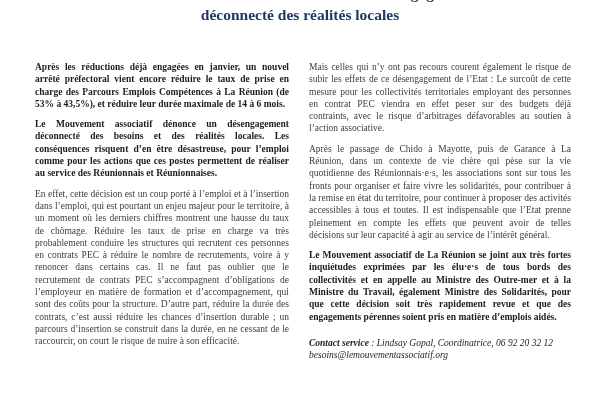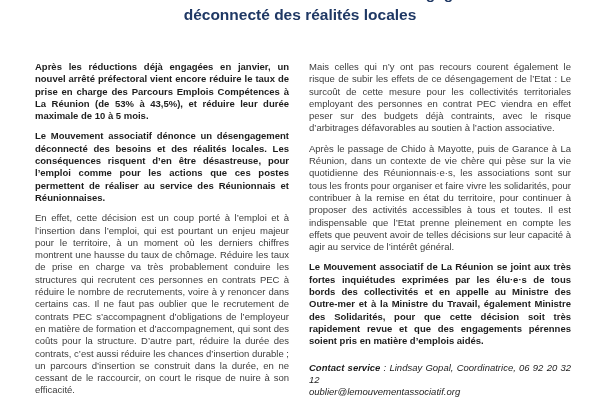--- a/index.html
+++ b/index.html
@@ -1,16 +1,16 @@
 <!DOCTYPE html>
 <html lang="fr" style="--title-color: #1f3864; --body-color: #3c3c3c;"><head>
 <meta charset="utf-8">
 <style>
   :root { --title-color: #1f3864; --body-color: #3c3c3c; --bold-color: #1d1d1d; }
-  * { box-sizing: border-box; margin: 0; padding: 0; }
+  * { box-sizing: border-box; margin: 0; padding: 0; font-family: Liberation Serif, serif; }
   html, body { background: #ffffff; }
   body { font-family: "Liberation Sans", "DejaVu Sans", sans-serif; }
   .page {
     position: relative;
     width: 600px;
     height: 403px;
     background: #ffffff;
     overflow: hidden;
   }
   .title-wrap { text-align: center; }
@@ -56,30 +56,30 @@
   <div class="title-wrap">
     <div class="title-clip">
       <div class="title-line">Le Mouvement associatif dénonce un désengagement</div>
     </div>
     <div class="title-line">déconnecté des réalités locales</div>
   </div>
 
   <div class="columns">
 
     <div class="col col-left">
-      <p class="bold">Après les réductions déjà engagées en janvier, un nouvel arrêté préfectoral vient encore réduire le taux de prise en charge des Parcours Emplois Compétences à La Réunion (de 53% à 43,5%), et réduire leur durée maximale de 10 à 5 mois.</p>
+      <p class="bold">Après les réductions déjà engagées en janvier, un nouvel arrêté préfectoral vient encore réduire le taux de prise en charge des Parcours Emplois Compétences à La Réunion (de 53% à 43,5%), et réduire leur durée maximale de 14 à 6 mois.</p>
       <p class="bold">Le Mouvement associatif dénonce un désengagement déconnecté des besoins et des réalités locales. Les conséquences risquent d’en être désastreuse, pour l’emploi comme pour les actions que ces postes permettent de réaliser au service des Réunionnais et Réunionnaises.</p>
       <p class="normal">En effet, cette décision est un coup porté à l’emploi et à l’insertion dans l’emploi, qui est pourtant un enjeu majeur pour le territoire, à un moment où les derniers chiffres montrent une hausse du taux de chômage. Réduire les taux de prise en charge va très probablement conduire les structures qui recrutent ces personnes en contrats PEC à réduire le nombre de recrutements, voire à y renoncer dans certains cas. Il ne faut pas oublier que le recrutement de contrats PEC s’accompagnent d’obligations de l’employeur en matière de formation et d’accompagnement, qui sont des coûts pour la structure. D’autre part, réduire la durée des contrats, c’est aussi réduire les chances d’insertion durable ; un parcours d’insertion se construit dans la durée, en ne cessant de le raccourcir, on court le risque de nuire à son efficacité.</p>
 
     </div>
 
     <div class="col col-right">
       <p class="normal">Mais celles qui n’y ont pas recours courent également le risque de subir les effets de ce désengagement de l’Etat : Le surcoût de cette mesure pour les collectivités territoriales employant des personnes en contrat PEC viendra en effet peser sur des budgets déjà contraints, avec le risque d’arbitrages défavorables au soutien à l’action associative.</p>
       <p class="normal">Après le passage de Chido à Mayotte, puis de Garance à La Réunion, dans un contexte de vie chère qui pèse sur la vie quotidienne des Réunionnais·e·s, les associations sont sur tous les fronts pour organiser et faire vivre les solidarités, pour contribuer à la remise en état du territoire, pour continuer à proposer des activités accessibles à tous et toutes. Il est indispensable que l’Etat prenne pleinement en compte les effets que peuvent avoir de telles décisions sur leur capacité à agir au service de l’intérêt général.</p>
       <p class="bold">Le Mouvement associatif de La Réunion se joint aux très fortes inquiétudes exprimées par les élu·e·s de tous bords des collectivités et en appelle au Ministre des Outre-mer et à la Ministre du Travail, également Ministre des Solidarités, pour que cette décision soit très rapidement revue et que des engagements pérennes soient pris en matière d’emplois aidés.</p>
       <p class="contact">
         <span class="contact-label">Contact service</span><span> : </span><span>Lindsay Gopal, Coordinatrice, 06 92 20 32 12</span><br>
-        <span>oublier@lemouvementassociatif.org</span>
+        <span>besoins@lemouvementassociatif.org</span>
       </p>
     </div>
 
   </div>
 </div>
 
 </body></html>

